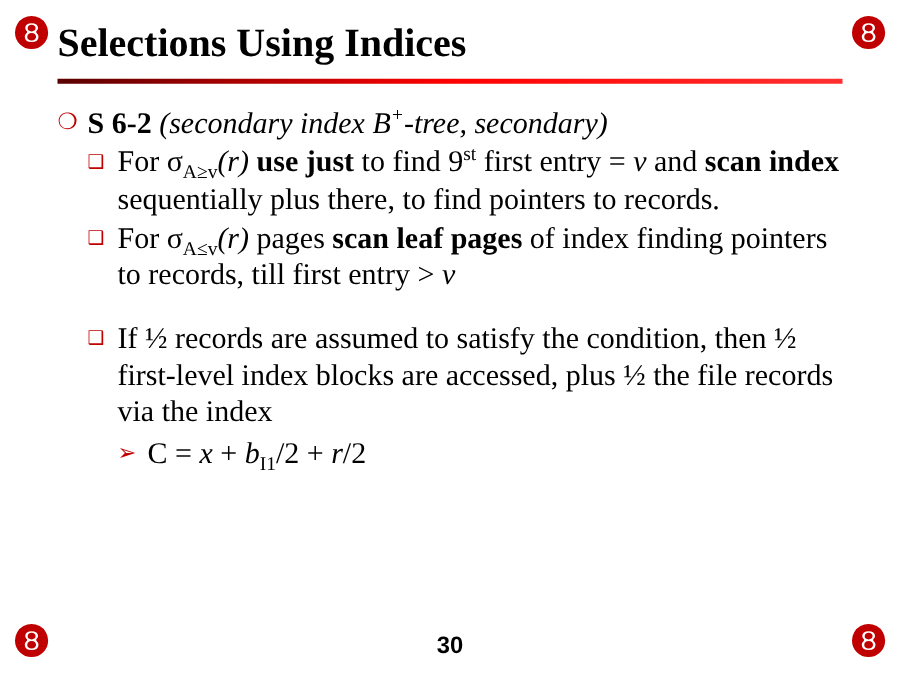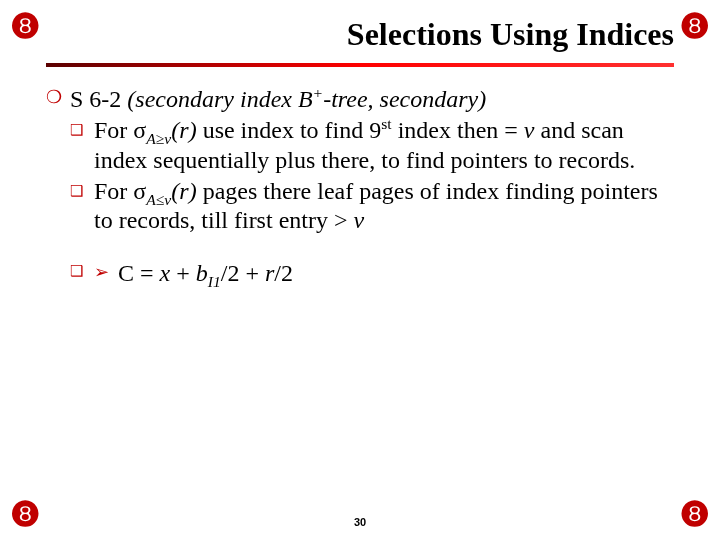--- a/index.html
+++ b/index.html
@@ -10,21 +10,21 @@
     color: #000;
     position: relative;
   }
   .slide {
     width: 720px;
     height: 540px;
     position: relative;
     padding: 10px 46px 0 46px;
   }
   .title {
-    text-align: right;
+    text-align: left;
     font-size: 32px;
     font-weight: bold;
     margin-top: 6px;
     margin-bottom: 10px;
   }
   .hr {
     height: 4px;
     background: linear-gradient(to right, #5a0000 0%, #a00000 20%, #ff0000 50%, #ff3030 100%);
     margin: 6px 0 18px 0;
   }
@@ -58,32 +58,32 @@
     color: #C00000;
   }
   .arrow-item { position: relative; padding-left: 72px; margin-top: 4px; }
   .arrow-bullet {
     position: absolute;
     left: 48px; top: 3px;
     font-size: 18px;
     color: #C00000;
   }
   .italic { font-style: italic; }
-  .bold { font-weight: normal; }
+  .bold { font-weight: bold; }
   .sym { font-family: "Symbol", "Times New Roman", serif; }
   sup { font-size: 0.65em; vertical-align: super; line-height: 0; }
-  sub { font-size: 0.65em; vertical-align: sub; line-height: 0; font-style: italic; }
+  sub { font-size: 0.65em; vertical-align: sub; line-height: 0; }
   .pagenum {
     position: absolute;
     bottom: 12px;
     width: 100%;
     left: 0;
     text-align: center;
     font-family: Arial, sans-serif;
-    font-size: 11px;
+    font-size: 19px;
     font-weight: bold;
     color: #000;
   }
   .gap { height: 20px; }
 </style>
 </head>
 <body>
 
 <div class="slide">
 
@@ -97,32 +97,33 @@
 
   <div class="body">
 
     <div class="m-item">
       <span class="m-bullet">❍</span>
       <span class="bold">S 6-2</span><span class="italic"> (secondary index B</span><sup class="italic">+</sup><span class="italic">-tree, secondary)</span>
     </div>
 
     <div class="q-item">
       <span class="q-bullet">❑</span>
-      <span>For </span><span class="sym">σ</span><sub>A≥v</sub><span class="italic">(r)</span><span class="bold">  use index</span><span> to find 9</span><sup>st</sup><span> index then = </span><span class="italic">v</span><span> and </span><span class="bold">scan index</span><span> sequentially plus there, to find pointers to records.</span>
+      <span>For </span><span class="sym">σ</span><sub>A≥v</sub><span class="italic">(r)</span><span class="bold">  use just</span><span> to find 9</span><sup>st</sup><span> first entry = </span><span class="italic">v</span><span> and </span><span class="bold">scan index</span><span> sequentially plus there, to find pointers to records.</span>
     </div>
 
     <div class="q-item">
       <span class="q-bullet">❑</span>
-      <span>For </span><span class="sym">σ</span><sub>A≤v</sub><span class="italic">(r)</span><span> pages </span><span class="bold">there leaf pages</span><span> of index finding pointers to records, till first entry </span><span class="sym">&gt;</span><span class="italic"> v</span>
+      <span>For </span><span class="sym">σ</span><sub>A≤v</sub><span class="italic">(r)</span><span> pages </span><span class="bold">scan leaf pages</span><span> of index finding pointers to records, till first entry </span><span class="sym">&gt;</span><span class="italic"> v</span>
     </div>
 
     <div class="gap"></div>
 
     <div class="q-item">
       <span class="q-bullet">❑</span>
+      <span>If ½ records are assumed to satisfy the condition, then ½ first-level index blocks are accessed, plus ½ the file records via the index</span>
     </div>
 
     <div class="arrow-item">
       <span class="arrow-bullet">➢</span>
       <span>C = </span><span class="italic">x</span><span> + </span><span class="italic">b</span><sub>I1</sub><span>/2 + </span><span class="italic">r</span><span>/2</span>
     </div>
 
   </div>
 
   <div class="pagenum">30</div>

